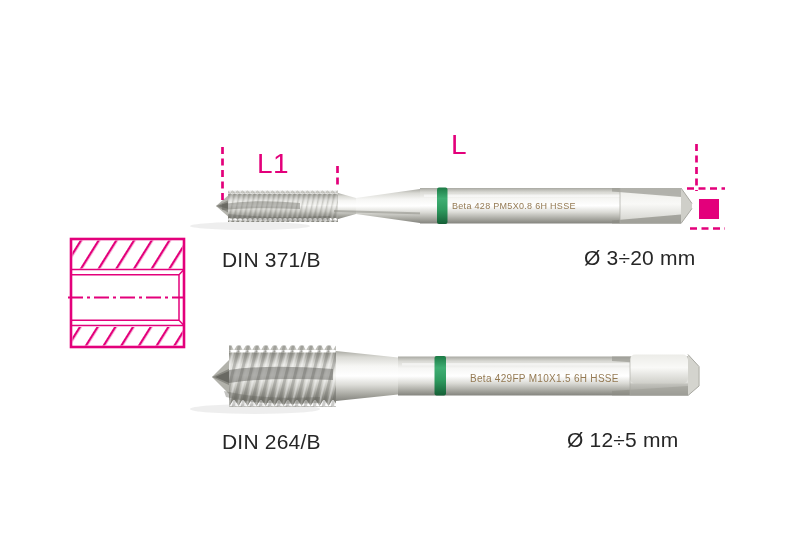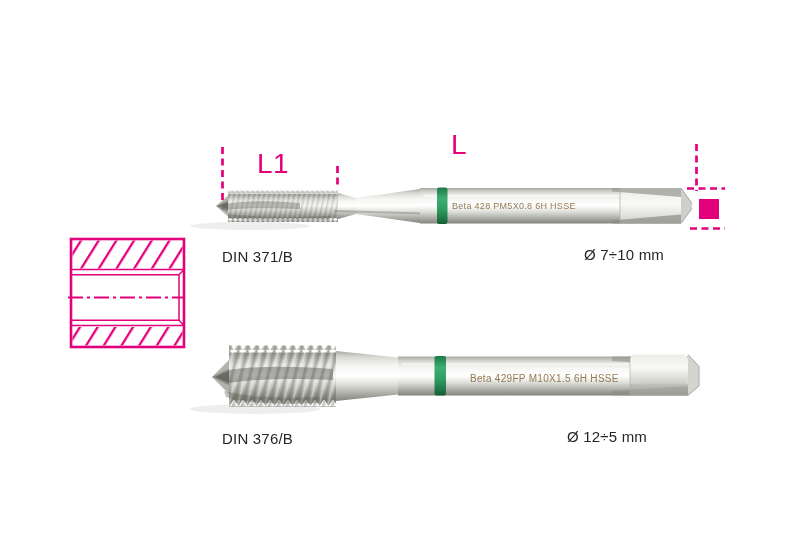--- a/index.html
+++ b/index.html
@@ -14,21 +14,21 @@
   .dim-label{
     position:absolute;
     color:#E3007B;
     font-size:28px;
     font-weight:400;
     letter-spacing:0.5px;
   }
   .caption{
     position:absolute;
     color:#262626;
-    font-size:15px;
+    font-size:21px;
     letter-spacing:0.2px;
   }
   .lbl-l1{left:257px;top:148px;}
   .lbl-l{left:451px;top:129px;}
   .cap-din-top{left:222px;top:248px;}
   .cap-dia-top{left:584px;top:246px;}
   .cap-din-bottom{left:222px;top:430px;}
   .cap-dia-bottom{left:567px;top:428px;}
   .engraving{
     font-family:"Liberation Sans", sans-serif;
@@ -183,17 +183,17 @@
       <line x1="687" y1="188.5" x2="725" y2="188.5"></line>
       <line x1="690" y1="228.5" x2="725" y2="228.5"></line>
     </g>
     <rect x="699" y="199" width="20" height="20" fill="#E3007B"></rect>
   </svg>
 
   <div class="dim-label lbl-l1">L1</div>
   <div class="dim-label lbl-l">L</div>
 
   <div class="caption cap-din-top">DIN 371/B</div>
-  <div class="caption cap-dia-top">Ø 7÷10 mm</div>
-  <div class="caption cap-din-bottom">DIN 376/B</div>
+  <div class="caption cap-dia-top">Ø 3÷20 mm</div>
+  <div class="caption cap-din-bottom">DIN 264/B</div>
   <div class="caption cap-dia-bottom">Ø 12÷5 mm</div>
 
 </div>
 
 </body></html>

